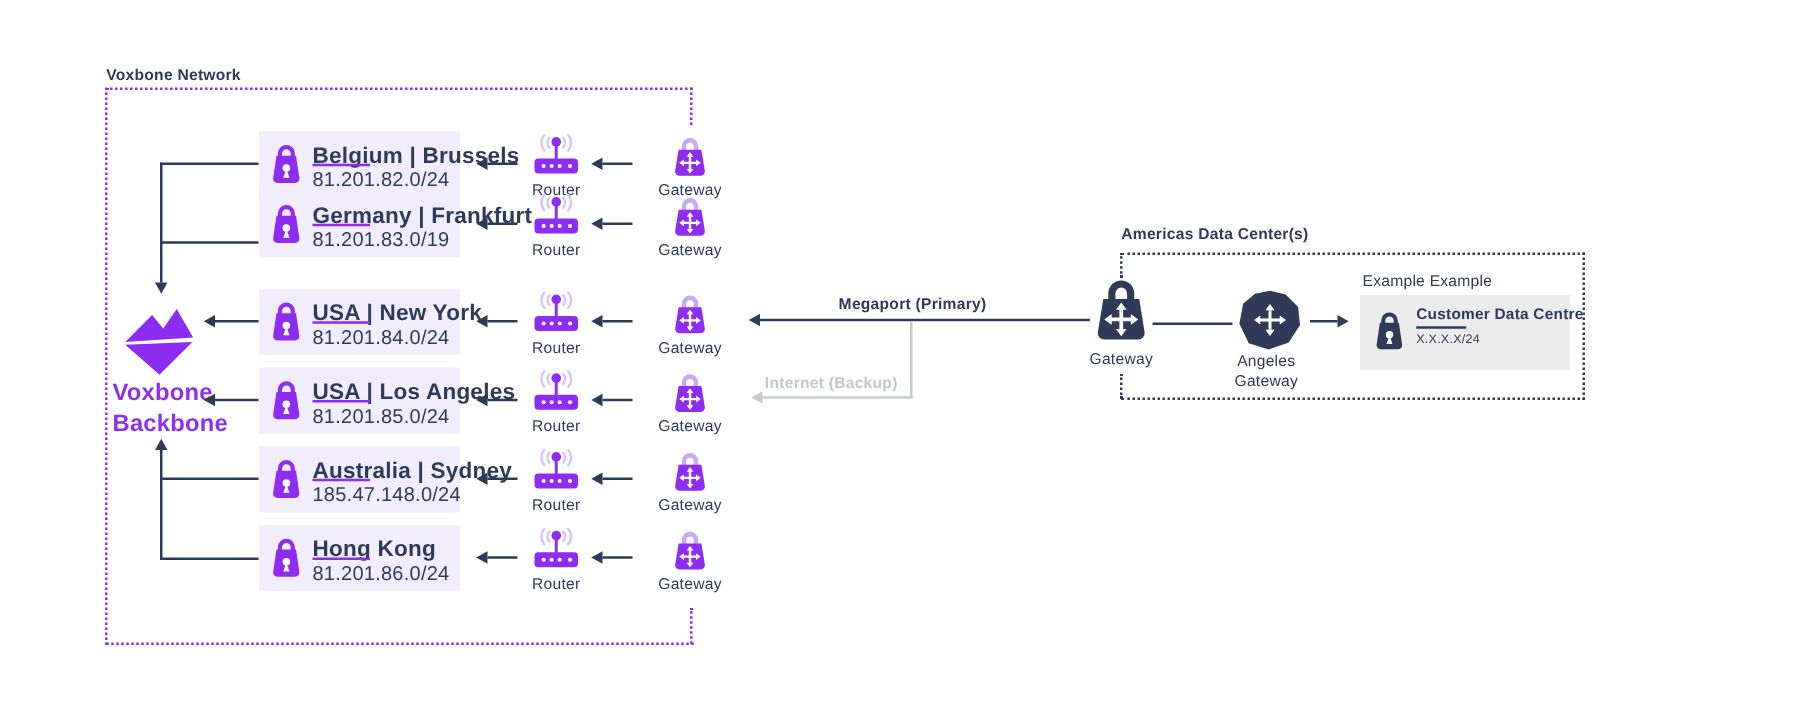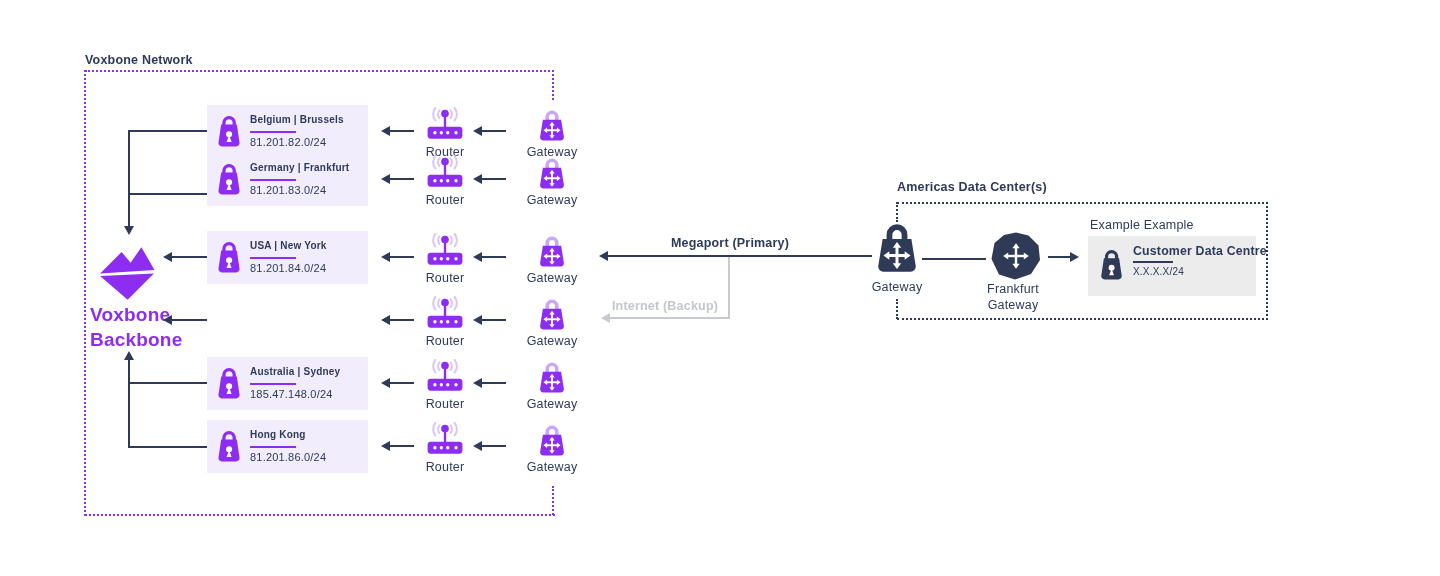--- a/index.html
+++ b/index.html
@@ -23,23 +23,23 @@
   .ah-left  { position:absolute; width:0; height:0; border-top:5px solid transparent; border-bottom:5px solid transparent; border-right:9px solid #2e3a59; }
   .ah-right { position:absolute; width:0; height:0; border-top:5px solid transparent; border-bottom:5px solid transparent; border-left:9px solid #2e3a59; }
   .ah-down  { position:absolute; width:0; height:0; border-left:5px solid transparent; border-right:5px solid transparent; border-top:9px solid #2e3a59; }
   .ah-up    { position:absolute; width:0; height:0; border-left:5px solid transparent; border-right:5px solid transparent; border-bottom:9px solid #2e3a59; }
   .ah-left.gray { border-right-color:#c7cbd0; }
 
   
   .row { position:absolute; left:0; width:700px; height:56px; }
   .loc-card { position:absolute; left:207px; top:0; width:161px; height:53px; background:#f2edfc; }
   .loc-card .lock { position:absolute; left:8px; top:8px; }
-  .loc-title { position:absolute; left:43px; top:9px; font-size:10px; font-weight:bold; color:#2e3a59; letter-spacing:.2px; white-space:nowrap; }
+  .loc-title { position:absolute; left:43px; top:9px; font-size:18px; font-weight:bold; color:#2e3a59; letter-spacing:.2px; white-space:nowrap; }
   .loc-div { position:absolute; left:43px; top:26px; width:46px; height:2px; background:#8e2df2; }
-  .loc-ip { position:absolute; left:43px; top:31px; font-size:11px; color:#2e3a59; letter-spacing:.2px; }
+  .loc-ip { position:absolute; left:43px; top:31px; font-size:16px; color:#2e3a59; letter-spacing:.2px; }
   .unit { position:absolute; text-align:center; }
   .unit svg { display:block; margin:0 auto; }
 
   .purple-ic { color:#8e2df2; }
   .navy-ic { color:#2e3a56; --gw-handle:#2e3a56; }
 
   
   .backbone-label { position:absolute; left:90px; top:303px; width:80px; text-align:center; font-size:19px; font-weight:bold; color:#8e2df2; line-height:1.3; letter-spacing:.2px; }
 
   
@@ -161,21 +161,21 @@
     </div>
   </div>
 
   <div class="row" style="top:153px;">
     <div class="loc-card">
       <svg class="lock purple-ic" width="28" height="35" viewBox="0 0 30 38">
           <use href="#sym-lock"></use>
         </svg>
       <div class="loc-title">Germany | Frankfurt</div>
       <div class="loc-div"></div>
-      <div class="loc-ip">81.201.83.0/24</div>
+      <div class="loc-ip">81.201.83.0/19</div>
     </div>
     <div class="ln" style="left:390px; top:25px; width:24px; height:2px;"></div>
     <div class="ah-left" style="left:381px; top:21px;"></div>
     <div class="unit" style="left:417px; top:2px; width:56px;">
       <svg class="purple-ic" width="44" height="35" viewBox="0 0 48 38">
           <use href="#sym-router"></use>
         </svg>
       <div class="unit-label">Router</div>
     </div>
     <div class="ln" style="left:482px; top:25px; width:24px; height:2px;"></div>
@@ -209,20 +209,28 @@
     <div class="ah-left" style="left:473px; top:21px;"></div>
     <div class="unit" style="left:524px; top:4px; width:56px;">
       <svg class="purple-ic" width="28" height="33" viewBox="0 0 32 38">
           <use href="#sym-gateway"></use>
         </svg>
       <div class="unit-label">Gateway</div>
     </div>
   </div>
 
   <div class="row" style="top:294px;">
+    <div class="loc-card">
+      <svg class="lock purple-ic" width="28" height="35" viewBox="0 0 30 38">
+          <use href="#sym-lock"></use>
+        </svg>
+      <div class="loc-title">USA | Los Angeles</div>
+      <div class="loc-div"></div>
+      <div class="loc-ip">81.201.85.0/24</div>
+    </div>
     <div class="ln" style="left:390px; top:25px; width:24px; height:2px;"></div>
     <div class="ah-left" style="left:381px; top:21px;"></div>
     <div class="unit" style="left:417px; top:2px; width:56px;">
       <svg class="purple-ic" width="44" height="35" viewBox="0 0 48 38">
           <use href="#sym-router"></use>
         </svg>
       <div class="unit-label">Router</div>
     </div>
     <div class="ln" style="left:482px; top:25px; width:24px; height:2px;"></div>
     <div class="ah-left" style="left:473px; top:21px;"></div>
@@ -308,21 +316,21 @@
   <svg class="navy-ic" style="position:absolute; left:875px; top:222px;" width="44" height="52" viewBox="0 0 32 38">
       <use href="#sym-gateway"></use>
     </svg>
   <div class="lbl" style="left:859px; top:280px; width:76px; text-align:center;">Gateway</div>
 
   <div class="ln" style="left:922px; top:258px; width:64px; height:2px;"></div>
 
   <svg class="navy-ic" style="position:absolute; left:990px; top:231px;" width="52" height="50" viewBox="0 0 52 50">
       <use href="#sym-cgw"></use>
     </svg>
-  <div class="lbl" style="left:967px; top:282px; width:92px; text-align:center; line-height:1.25;">Frankfurt Gateway</div>
+  <div class="lbl" style="left:967px; top:282px; width:92px; text-align:center; line-height:1.25;">Angeles Gateway</div>
 
   <div class="ln" style="left:1048px; top:256px; width:22px; height:2px;"></div>
   <div class="ah-right" style="left:1070px; top:252px;"></div>
 
   <div class="lbl" style="left:1090px; top:218px;">Example Example</div>
   <div class="cust-card">
     <svg class="lock navy-ic" width="27" height="34" viewBox="0 0 30 38">
         <use href="#sym-lock"></use>
       </svg>
     <div class="cust-title">Customer Data Centre</div>

